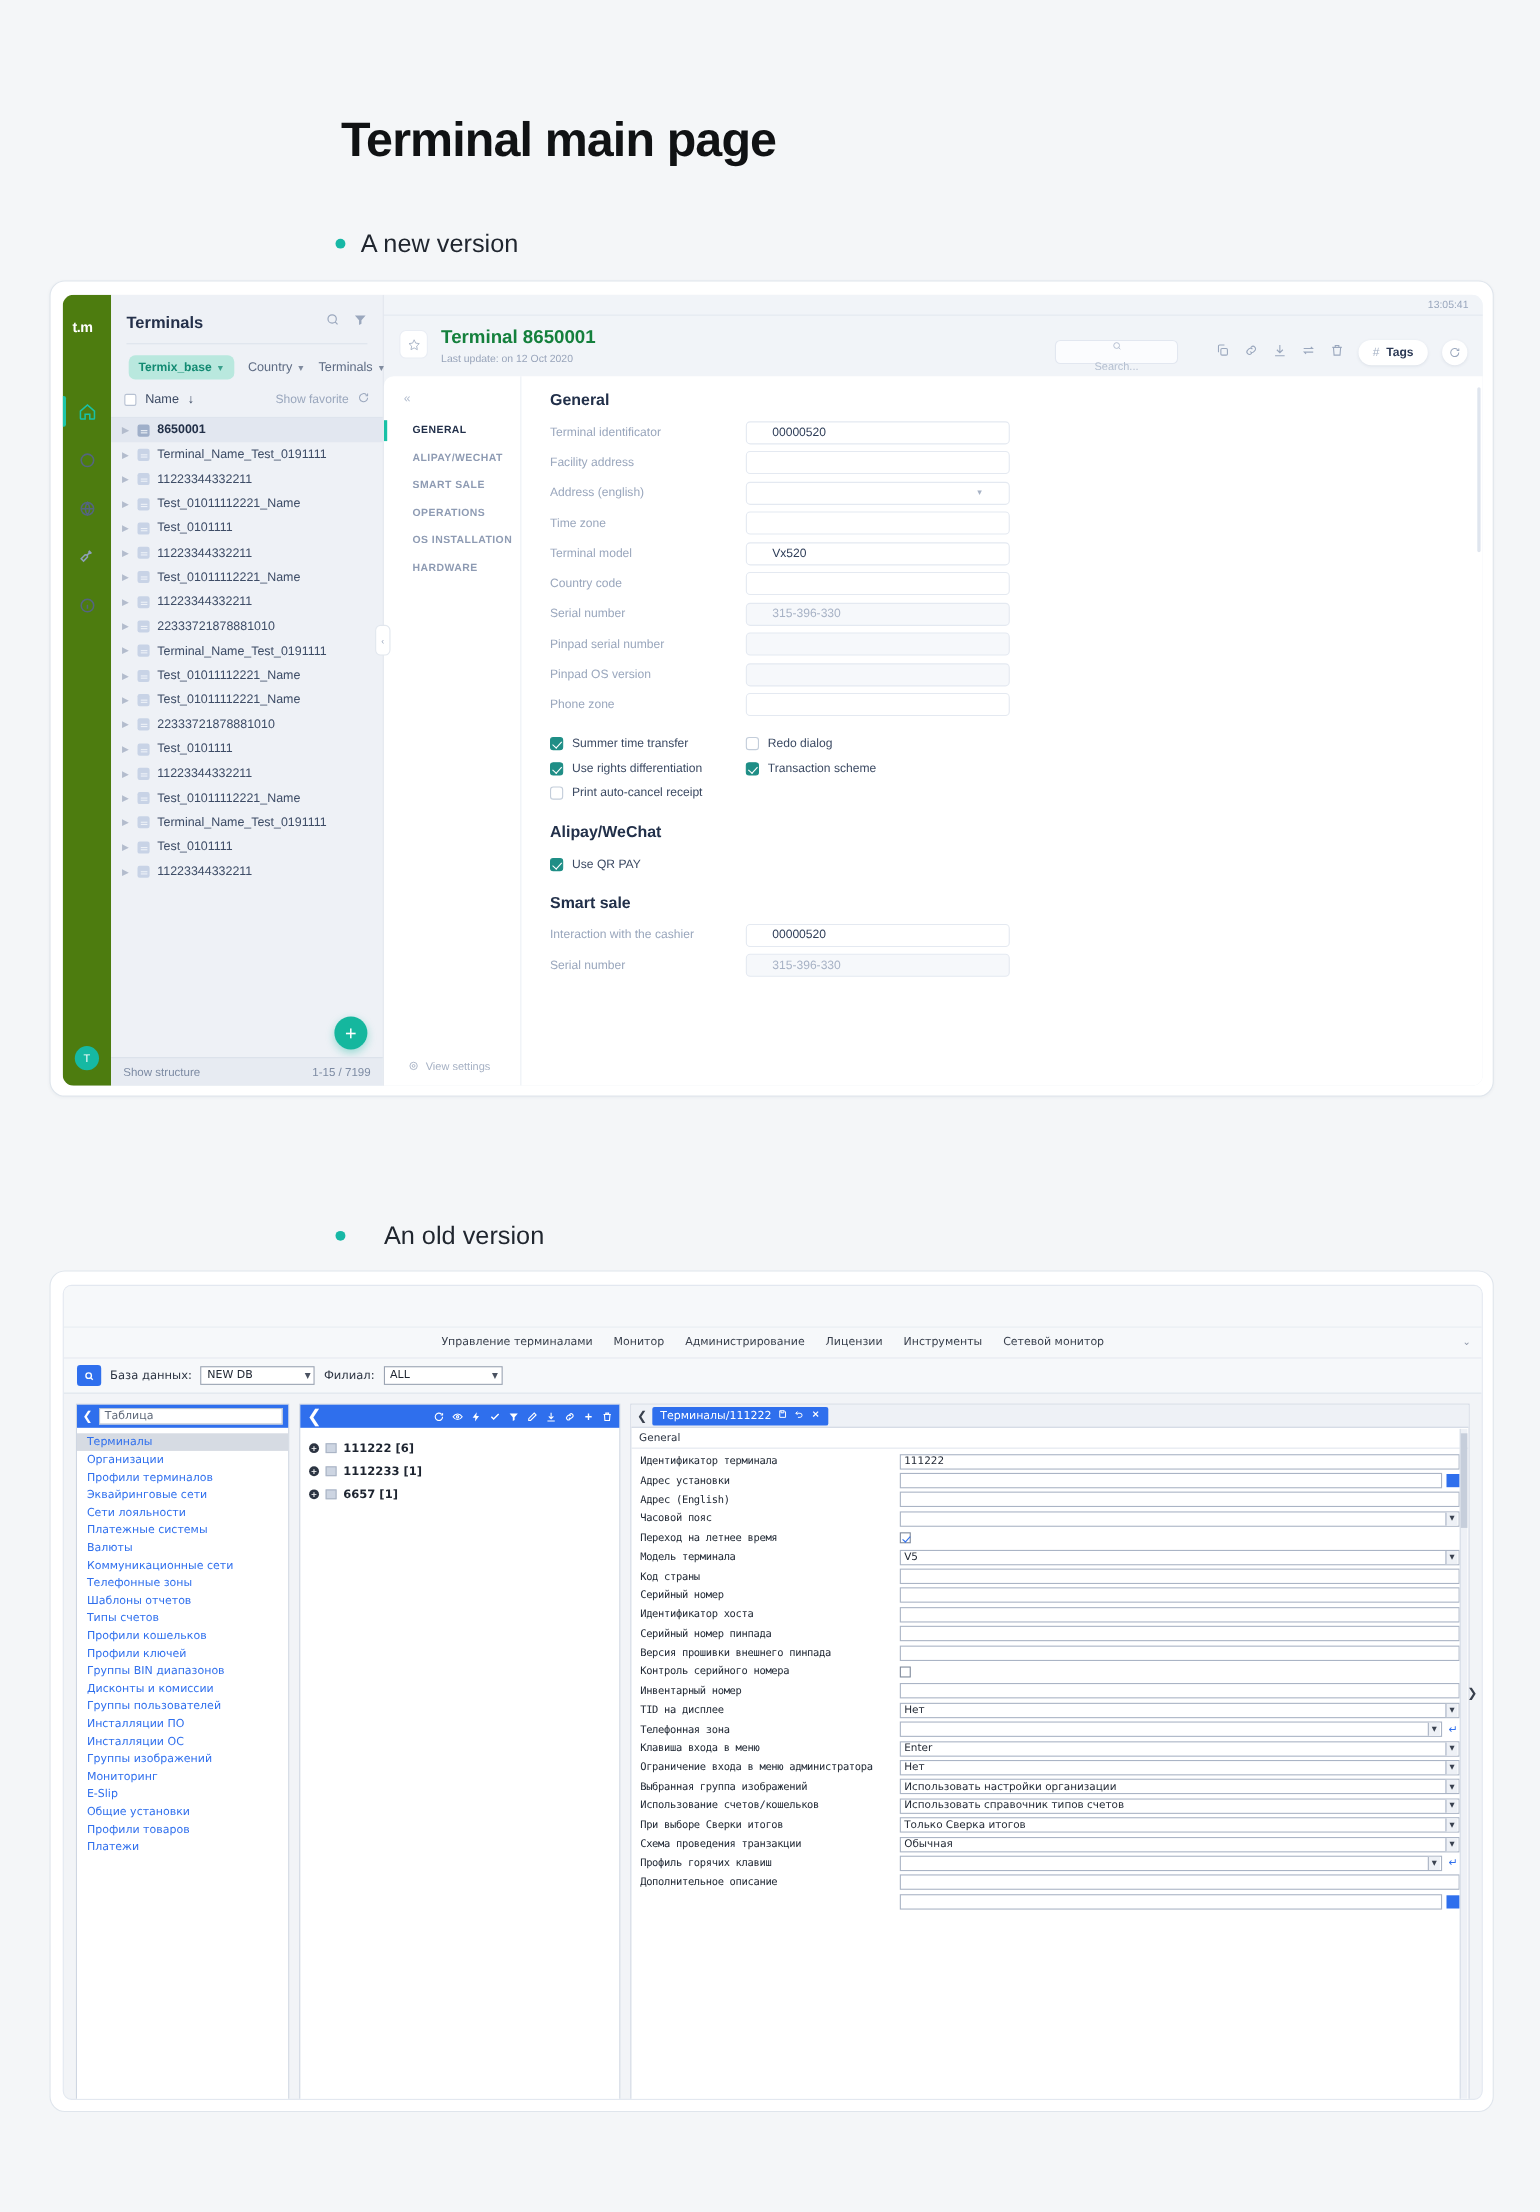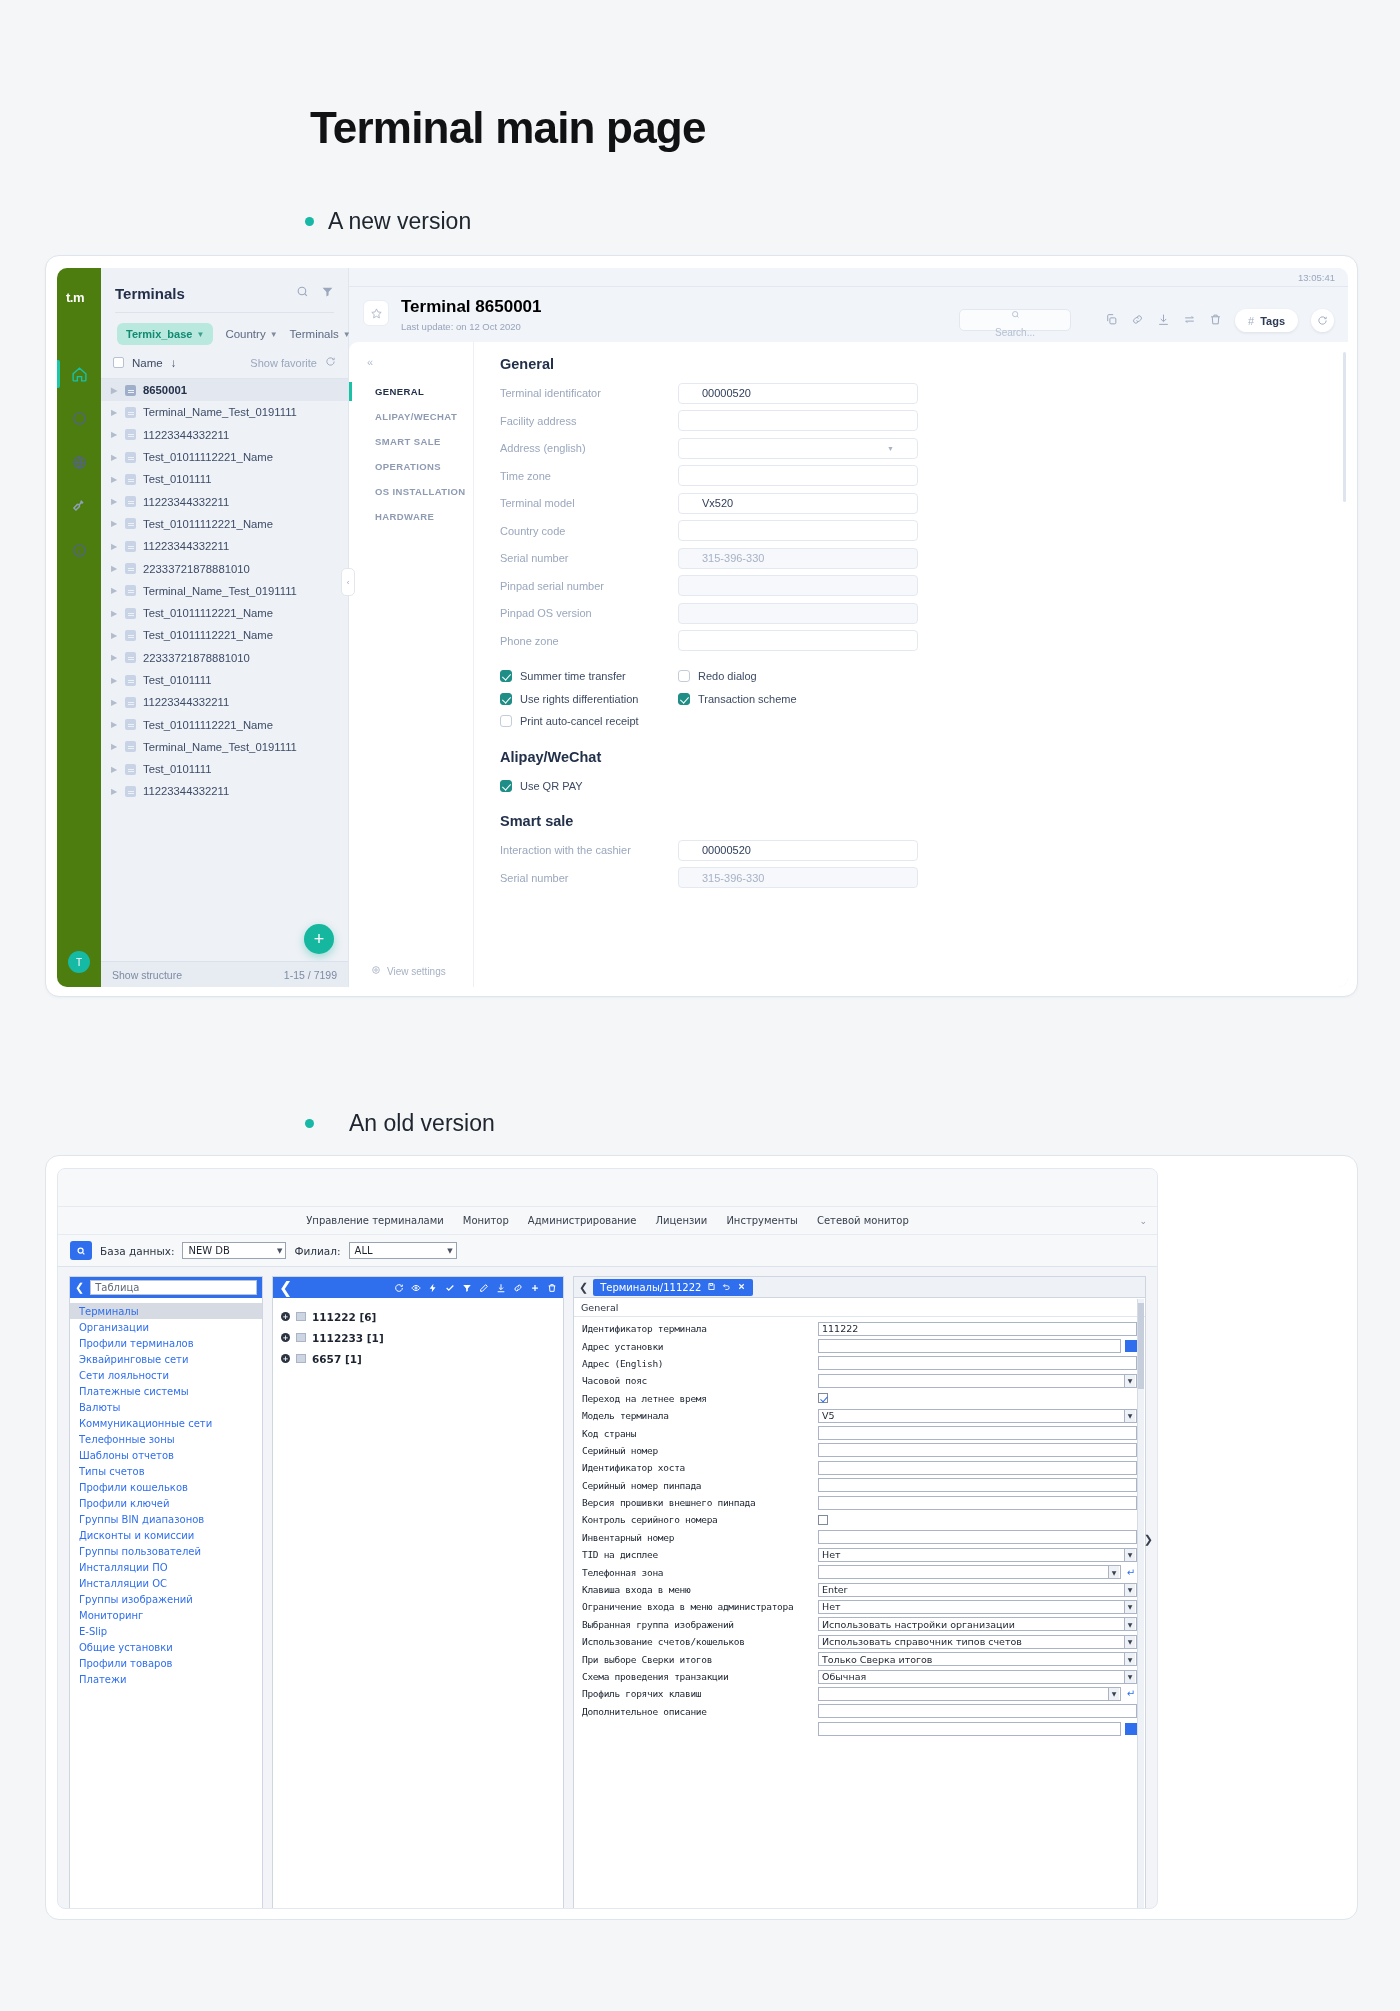--- a/index.html
+++ b/index.html
@@ -108,21 +108,21 @@
   .detail{ flex:1 1 auto; background:#f1f4f8; position:relative; display:flex; flex-direction:column;}
   .det-top{ height:19px; border-bottom:1px solid #e3e8f0; display:flex; justify-content:flex-end; align-items:center; padding-right:13px;}
   .clock{ font-size:9.5px; color:#9aa7bd;}
   .det-head{ padding:10px 14px 10px 14px; display:flex; align-items:flex-start; gap:12px;}
   .star{
     width:26px;height:26px;border-radius:6px;background:#fff;border:1px solid #e9edf4;
     display:flex;align-items:center;justify-content:center; color:#a9b4c7; margin-top:3px;
   }
   .star svg{ width:13px;height:13px;}
   .titleblock{ flex:1 1 auto;}
-  .det-title{ font-size:17px; font-weight:bold; color:#000000; }
+  .det-title{ font-size:17px; font-weight:bold; color:#15803d; }
   .det-sub{ font-size:9.5px; color:#98a4ba; margin-top:4px;}
   .searchbox{
     width:112px;height:22px;border:1px solid #e2e7f0;border-radius:5px;background:#fbfcfe;
     display:flex;align-items:center;gap:6px; padding:0 8px; margin-top:12px;flex-direction:column;
   }
   .searchbox svg{width:9px;height:9px;color:#b0bbcd;}
   .searchbox span{ font-size:10px;color:#b4bfd0;}
   .tools{ display:flex; align-items:center; gap:13px; margin-top:12px; margin-left:22px;}
   .tools svg{ width:13px;height:13px; color:#9aa7bd;}
   .tagbtn{
@@ -180,21 +180,21 @@
   .det-scroll{
     position:absolute; right:2px; top:10px; width:3px; height:150px; border-radius:2px; background:#dfe5ee;
   }
 
   
   .old{
     position:absolute; left:45px; top:1155px; width:1313px; height:765px;
     background:#fff; border:1px solid #dfe5ec; border-radius:14px; overflow:hidden;
   }
   .old-inner{
-    position:absolute; left:11px; top:12px; width:1101px; height:741px;
+    position:absolute; left:11px; top:12px; width:1291px; height:741px;
     background:#f2f4f7; border:1px solid #e3e8f0; border-radius:8px; overflow:hidden;
     font-family:"DejaVu Sans", sans-serif;
   }
   .old-blank{ height:38px; background:#f6f8fa; border-bottom:1px solid #e6eaf1;}
   .old-menu{
     height:28px; display:flex; align-items:center; justify-content:center; gap:19px;
     font-size:10px; color:#39404d; background:#f6f8fa; border-bottom:1px solid #e6eaf1;
     position:relative;
   }
   .old-menu .chev{ position:absolute; right:10px; color:#8d97a8; font-size:9px;}

